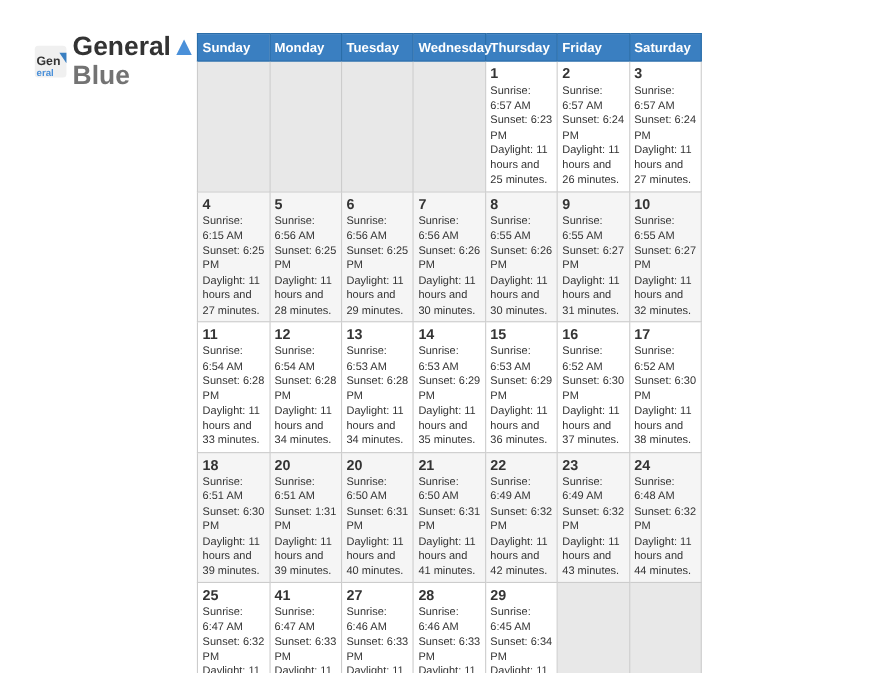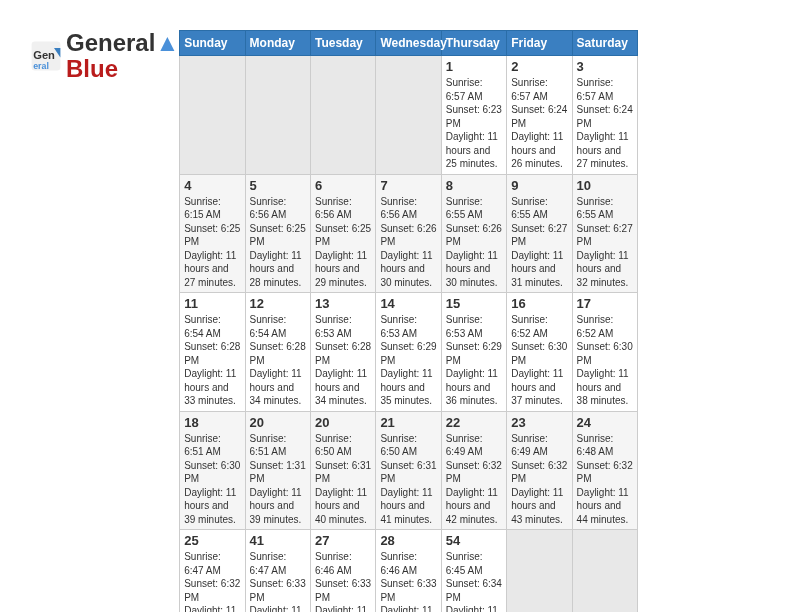--- a/index.html
+++ b/index.html
@@ -108,21 +108,21 @@
     <div class="logo">
       <svg class="logo-icon" viewBox="0 0 40 40">
         <rect x="2" y="2" width="36" height="36" rx="4" fill="#f0f0f0"></rect>
         <text x="4" y="24" font-size="14" font-weight="bold" fill="#333">Gen</text>
         <text x="4" y="36" font-size="11" font-weight="bold" fill="#4a90d9">eral</text>
         <polygon points="30,10 38,10 38,22" fill="#3a7fc1"></polygon>
       </svg>
       <div>
         <div class="logo-text">
           <span style="color:#333">General</span><span style="color:#4a90d9">▲</span><br>
-          <span style="color:#b91c1c">Blue</span>
+          <span style="color:#737373">Blue</span>
         </div>
       </div>
     </div>
     <div class="title-block">
       <div class="calendar-title"></div>
       <div class="calendar-subtitle"></div>
     </div>
   </div>
 
   <table>
@@ -341,21 +341,21 @@
 and 46 minutes.</div>
           </td>
           <td>
             <span class="day-num">28</span>
             <div class="day-info">Sunrise: 6:46 AM
 Sunset: 6:33 PM
 Daylight: 11 hours
 and 47 minutes.</div>
           </td>
           <td>
-            <span class="day-num">54</span>
+            <span class="day-num">29</span>
             <div class="day-info">Sunrise: 6:45 AM
 Sunset: 6:34 PM
 Daylight: 11 hours
 and 48 minutes.</div>
           </td>
           <td class="empty-cell"></td>
           <td class="empty-cell"></td>
         </tr>
       </tbody>
   </table>

